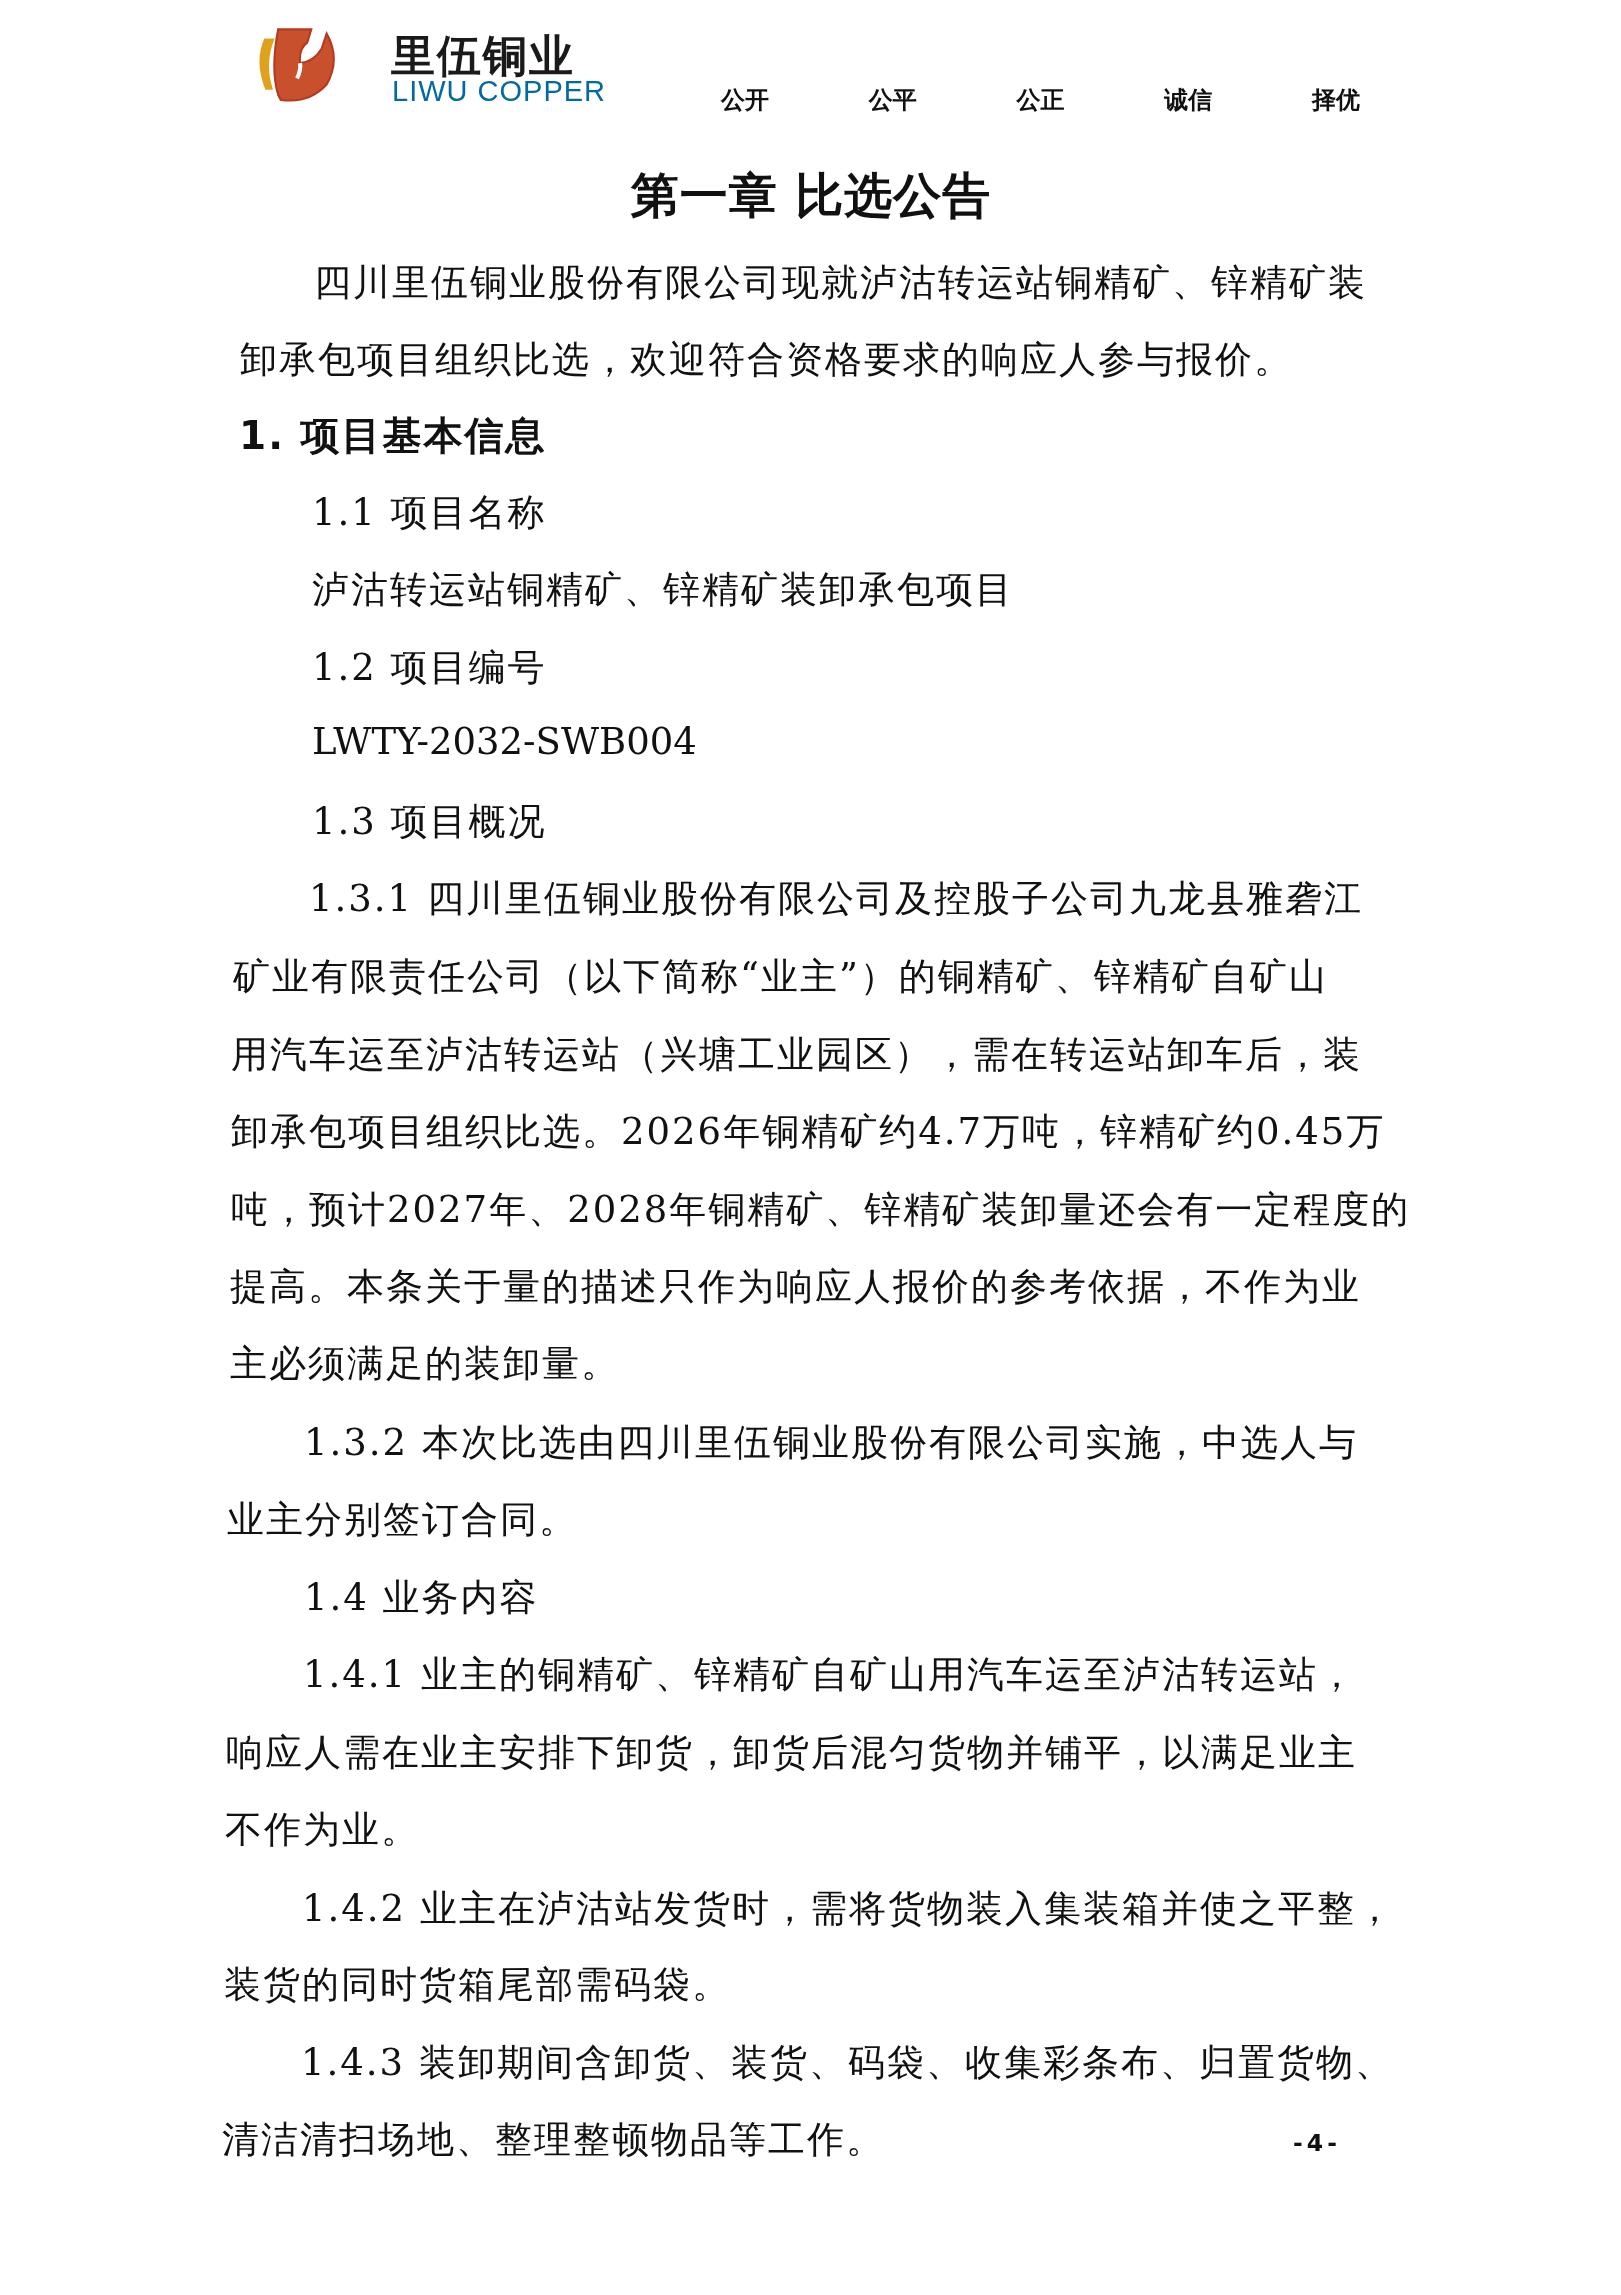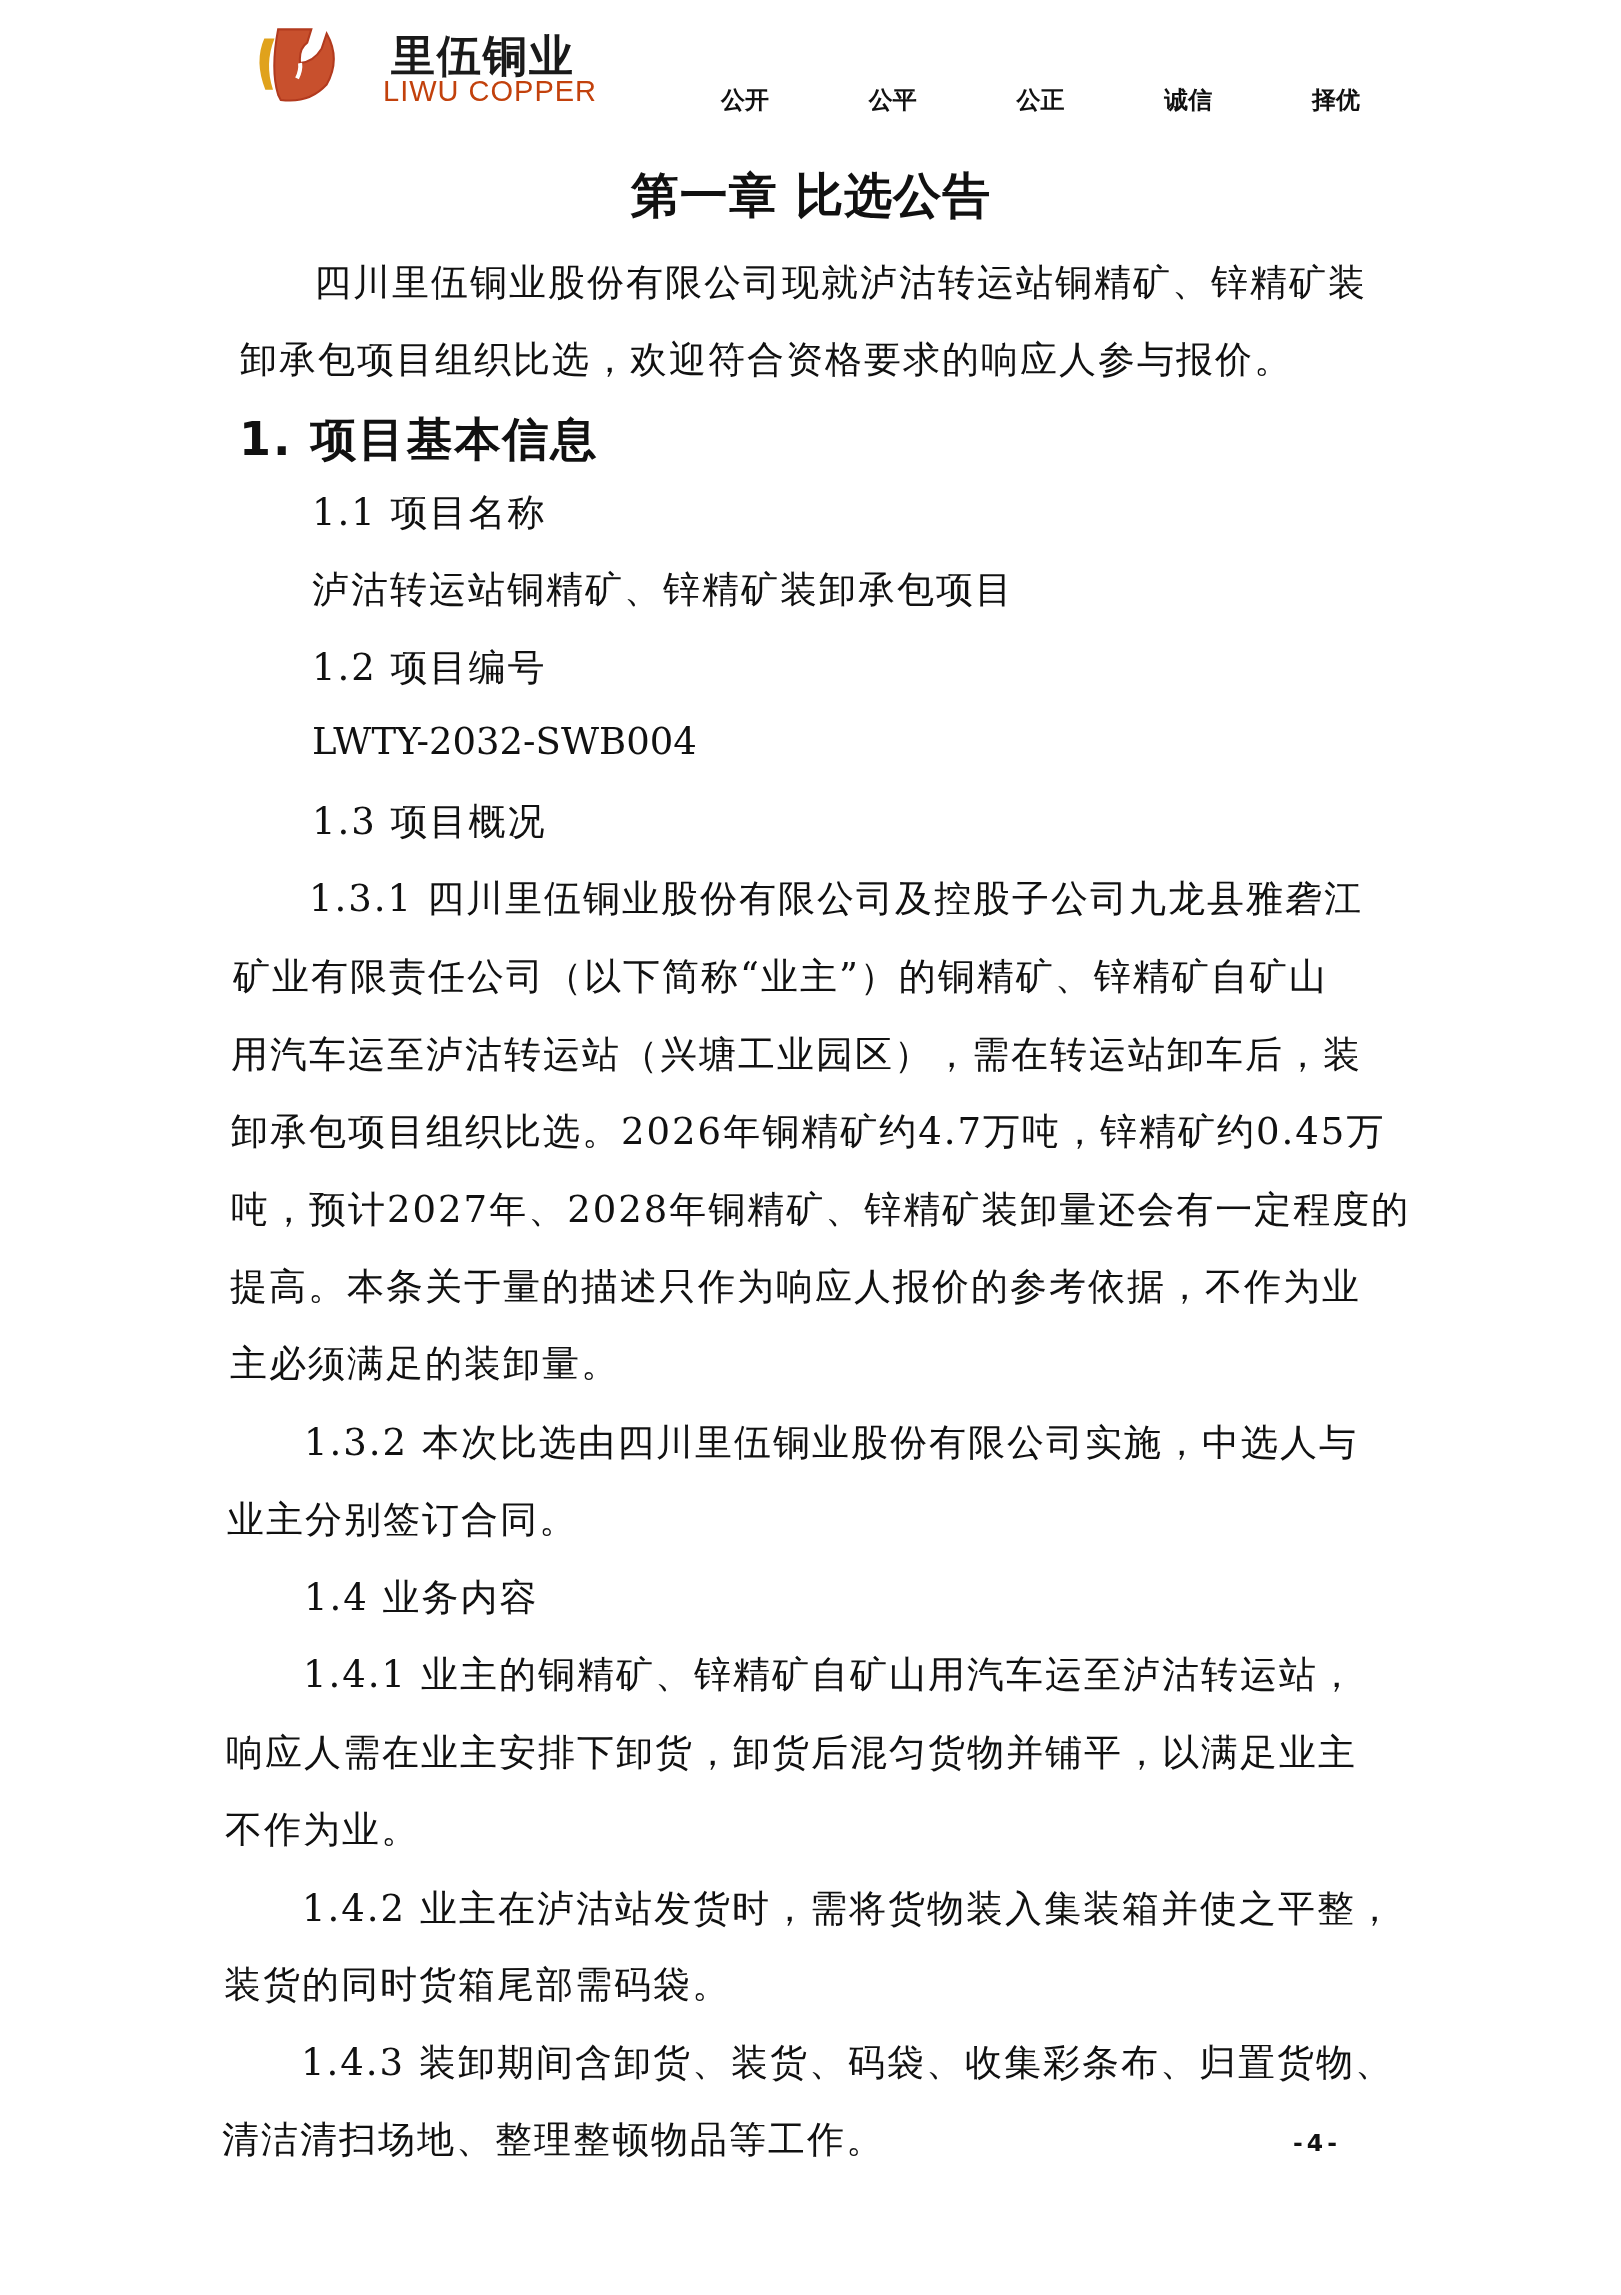--- a/index.html
+++ b/index.html
@@ -2,28 +2,28 @@
 <html style="font-size:8.2px"><head>
 <meta charset="utf-8">
 <style>
   html, body { margin:0; padding:0; background:#ffffff; }
   body { width:1622px; height:2295px; position:relative; overflow:hidden;
          font-family:"DejaVu Serif","Liberation Serif",serif; color:#111; }
   .logo { position:absolute; left:250px; top:12.8px; width:368px; height:92px;text-align:right; }
   .logo-mark { position:absolute; left:0; top:0; width:92px; height:92px; }
   .logo-cn { position:absolute; left:141px; top:14.3px; font-family:"DejaVu Sans","Liberation Sans",sans-serif;
              font-size:44px; font-weight:bold; letter-spacing:2px; color:#1a1a1a; white-space:nowrap; }
-  .logo-en { position:absolute; left:133px; top:62px; font-family:"Liberation Sans","DejaVu Sans",sans-serif;
-             font-size:29px; letter-spacing:1px; color:#c2410c; white-space:nowrap; }
+  .logo-en { position:absolute; left:142px; top:62px; font-family:"Liberation Sans","DejaVu Sans",sans-serif;
+             font-size:29px; letter-spacing:1px; color:#0369a1; white-space:nowrap; }
   .motto { position:absolute; top:84px; left:721px; width:639px; display:flex; justify-content:space-between;
            font-family:"DejaVu Sans",sans-serif; font-size:24px; font-weight:bold; }
   .title { position:absolute; top:164px; left:0; width:100%; text-align:center;
            font-family:"DejaVu Sans",sans-serif; font-size:48px; font-weight:bold; letter-spacing:1px; }
   .line { position:absolute; font-size:37px; white-space:nowrap; letter-spacing:2px; }
-  .h1 { font-family:"DejaVu Sans",sans-serif; font-weight:bold; font-size:46px; }
+  .h1 { font-family:"DejaVu Sans",sans-serif; font-weight:bold; font-size:39px; }
   .pagenum { position:absolute; top:2129px; left:1293px; font-family:"DejaVu Sans",sans-serif;
              font-size:23.5px; font-weight:bold; letter-spacing:4.1px; }
 </style>
 </head>
 <body>
 
 <div class="logo">
   <svg class="logo-mark" viewBox="0 0 180 180">
     <path d="M28 50 Q8 95 30 150 L45 150 Q28 100 48 50 Z" fill="#e0a21c"></path>
     <path d="M55 32 L120 32 L112 58 Q95 70 98 98 Q125 95 140 70 L150 40 Q178 90 150 140 Q115 178 60 170 L55 160 Q40 110 55 32 Z" fill="#c8502d" stroke="#b23a1e" stroke-width="4"></path>

